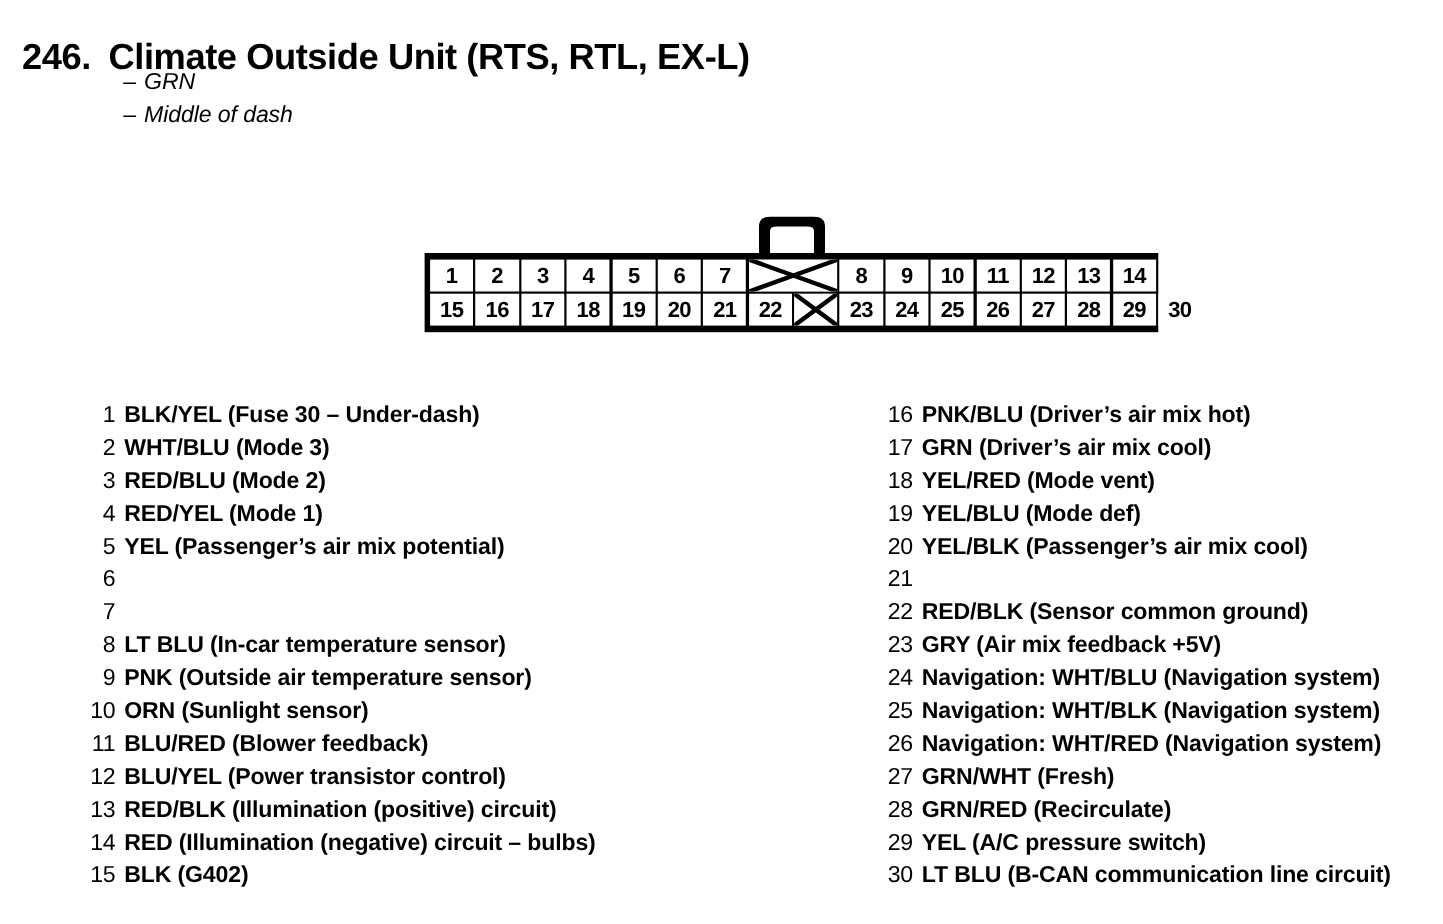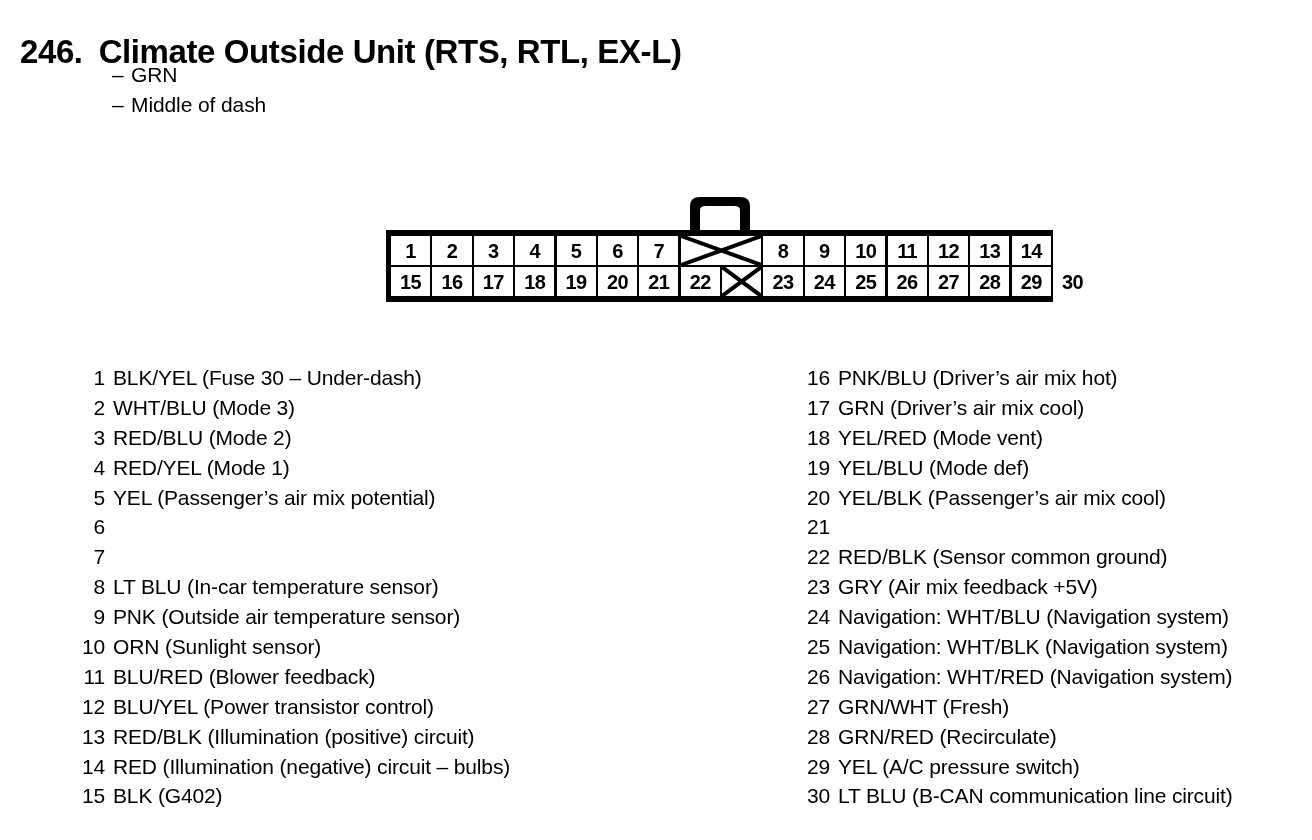--- a/index.html
+++ b/index.html
@@ -25,21 +25,21 @@
     letter-spacing: -0.4px;
     white-space: nowrap;
     line-height: 40px;
   }
   #title-number { margin-right: 16px; }
 
   #subtitle-list {
     position: absolute;
     left: 112px; top: 60px;
     list-style: none;
-    margin: 0; padding: 0;
+    margin: 0; padding: 0; font-style: italic;
   }
   #subtitle-list li {
     font-size: 21px;
     line-height: 30px;
     white-space: nowrap;
     letter-spacing: -0.1px;
   }
   .dash { display: inline-block; width: 19px; }
 
   
@@ -99,21 +99,21 @@
     letter-spacing: -0.15px;
     white-space: nowrap;
   }
   .pin-num {
     width: 105px;
     text-align: right;
     flex: 0 0 105px;
     font-weight: normal;
   }
   #pin-col-right .pin-num { width: 104px; flex: 0 0 104px; }
-  .pin-desc { padding-left: 8px; }
+  .pin-desc { padding-left: 8px; font-weight: bold; }
 </style>
 </head>
 <body>
 
 <h1 id="page-title">
   <span id="title-number">246.</span><span id="title-text">Climate Outside Unit (RTS, RTL, EX-L)</span>
 </h1>
 
 <ul id="subtitle-list">
     <li><span class="dash">–</span><span>GRN</span></li>

